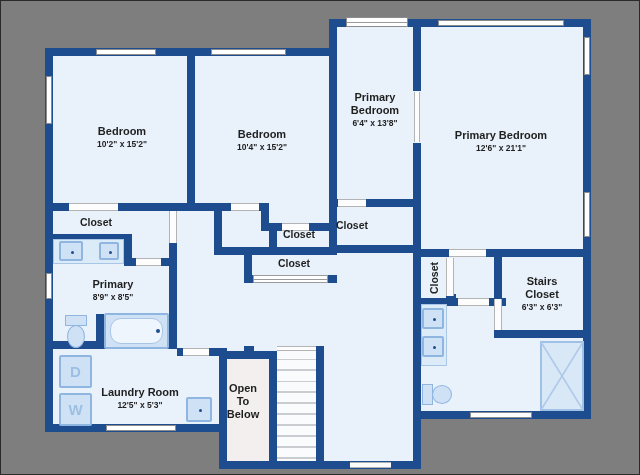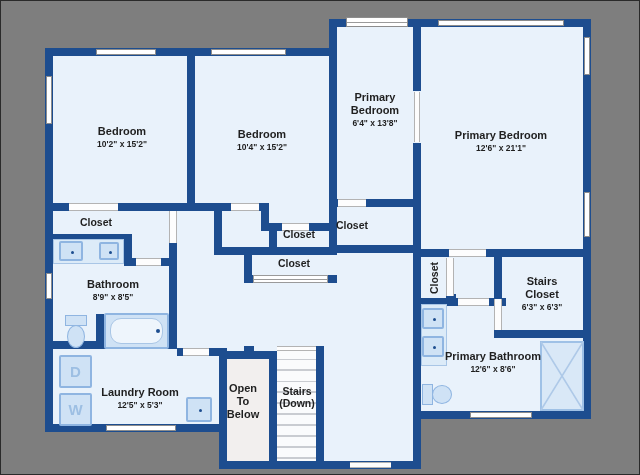--- a/index.html
+++ b/index.html
@@ -180,40 +180,33 @@
   </div>
   <div class="label" style="left:374px;top:108px;width:58px;">
     <div class="rname">Primary Bedroom</div>
     <div class="rdims">6'4" x 13'8"</div>
   </div>
   <div class="label" style="left:500px;top:140px;width:120px;">
     <div class="rname">Primary Bedroom</div>
     <div class="rdims">12'6" x 21'1"</div>
   </div>
   <div class="label" style="left:112px;top:289px;width:90px;">
-    <div class="rname">Bathroom</div>
+    <div class="rname">Primary</div>
     <div class="rdims">8'9" x 8'5"</div>
   </div>
   <div class="label" style="left:541px;top:292px;width:54px;">
     <div class="rname">Stairs Closet</div>
     <div class="rdims">6'3" x 6'3"</div>
   </div>
-  <div class="label" style="left:492px;top:361px;width:120px;">
-    <div class="rname">Primary Bathroom</div>
-    <div class="rdims">12'6" x 8'6"</div>
-  </div>
   <div class="label" style="left:139px;top:397px;width:100px;">
     <div class="rname">Laundry Room</div>
     <div class="rdims">12'5" x 5'3"</div>
   </div>
   <div class="label" style="left:242px;top:400px;width:38px;">
     <div class="rname">Open To Below</div>
-  </div>
-  <div class="label" style="left:296px;top:396px;width:50px;">
-    <div class="rname" style="font-size:10.5px;">Stairs (Down)</div>
   </div>
 
   <div class="closet-label" style="left:95px;top:221px;">Closet</div>
   <div class="closet-label" style="left:298px;top:233px;">Closet</div>
   <div class="closet-label" style="left:293px;top:262px;">Closet</div>
   <div class="closet-label" style="left:351px;top:224px;">Closet</div>
   <div class="closet-label vert" style="left:433px;top:277px;">Closet</div>
 
 </div>
 

